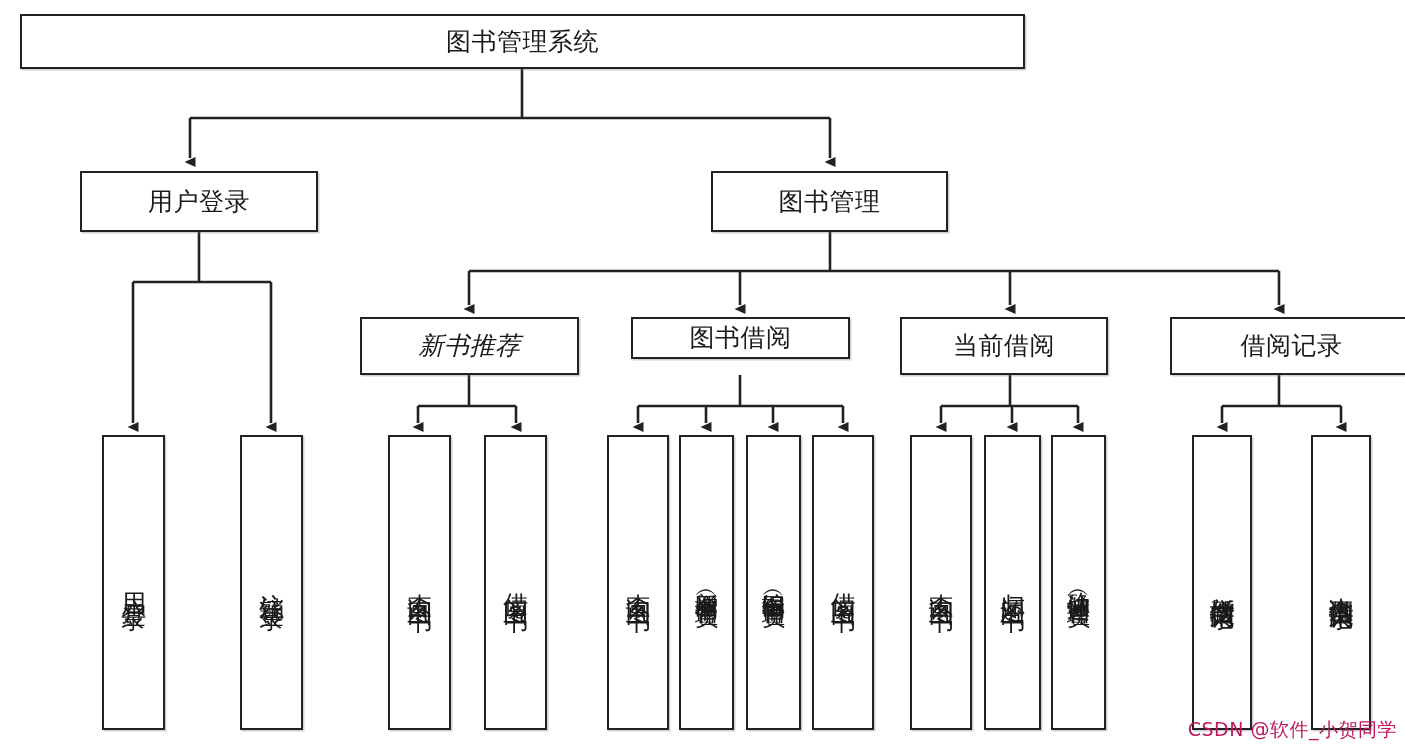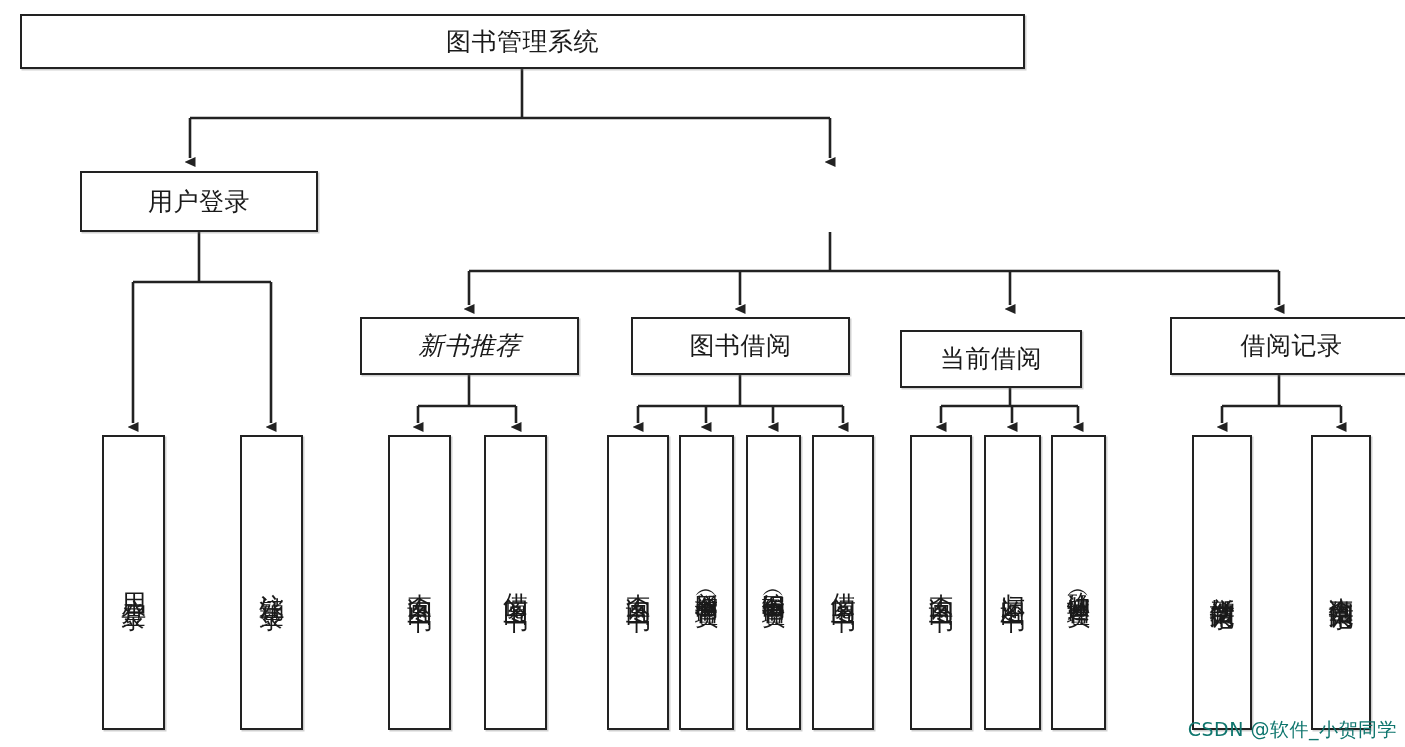--- a/index.html
+++ b/index.html
@@ -53,21 +53,21 @@
   .node.vert .vlabel {
     writing-mode: vertical-rl;
     text-orientation: upright;
     display: block;
   }
   .watermark {
     position: absolute;
     right: 8px;
     bottom: 4px;
     font-size: 19px;
-    color: #0f766e;
+    color: #be185d;
     letter-spacing: 0.5px;
     font-family: "DejaVu Sans", "Liberation Sans", sans-serif;
     white-space: nowrap;
   }
 </style>
 </head>
 <body>
 
 <div id="canvas">
 
@@ -124,28 +124,31 @@
     </g>
   </svg>
 
   <div class="node horiz" style="left:20px; top:14px; width:1005px; height:55px;">
     <span>图书管理系统</span>
   </div>
 
   <div class="node horiz" style="left:80px; top:171px; width:238px; height:61px;">
     <span>用户登录</span>
   </div>
+  <div class="node horiz" style="left:711px; top:171px; width:237px; height:61px;">
+    <span>图书管理</span>
+  </div>
 
   <div class="node horiz" style="left:360px; top:317px; width:219px; height:58px;font-style:italic;">
     <span>新书推荐</span>
   </div>
-  <div class="node horiz" style="left:631px; top:317px; width:219px; height:58px;">
+  <div class="node horiz" style="left:631px; top:317px; width:219px; height:42px;">
     <span>图书借阅</span>
   </div>
-  <div class="node horiz" style="left:900px; top:330px; width:182px; height:58px;">
+  <div class="node horiz" style="left:900px; top:317px; width:208px; height:58px;">
     <span>当前借阅</span>
   </div>
   <div class="node horiz" style="left:1170px; top:317px; width:243px; height:58px;">
     <span>借阅记录</span>
   </div>
 
   <div class="node vert" style="left:102px; top:435px; width:63px; height:295px;">
     <span class="vlabel">用户登录</span>
   </div>
   <div class="node vert" style="left:240px; top:435px; width:63px; height:295px;">

